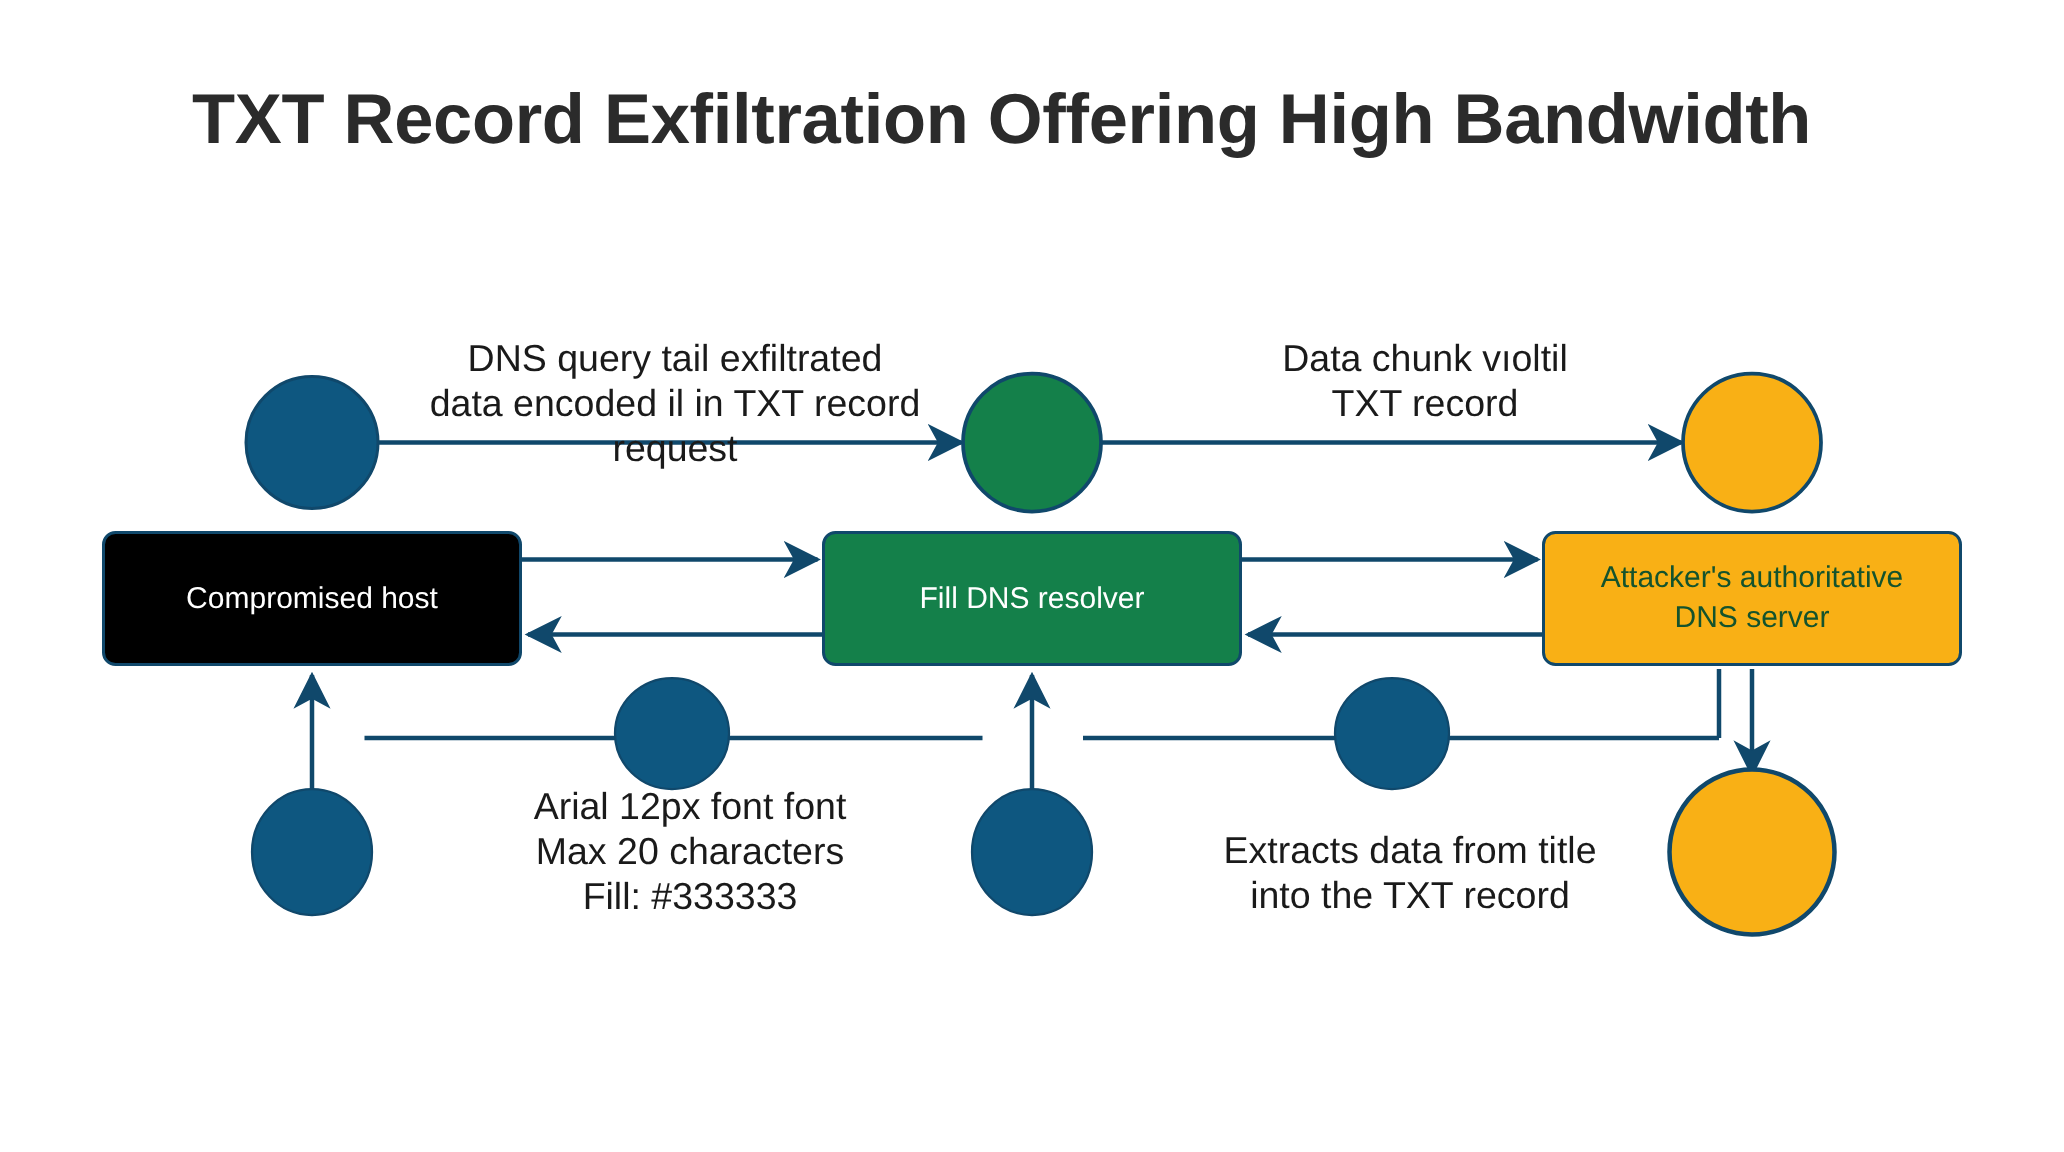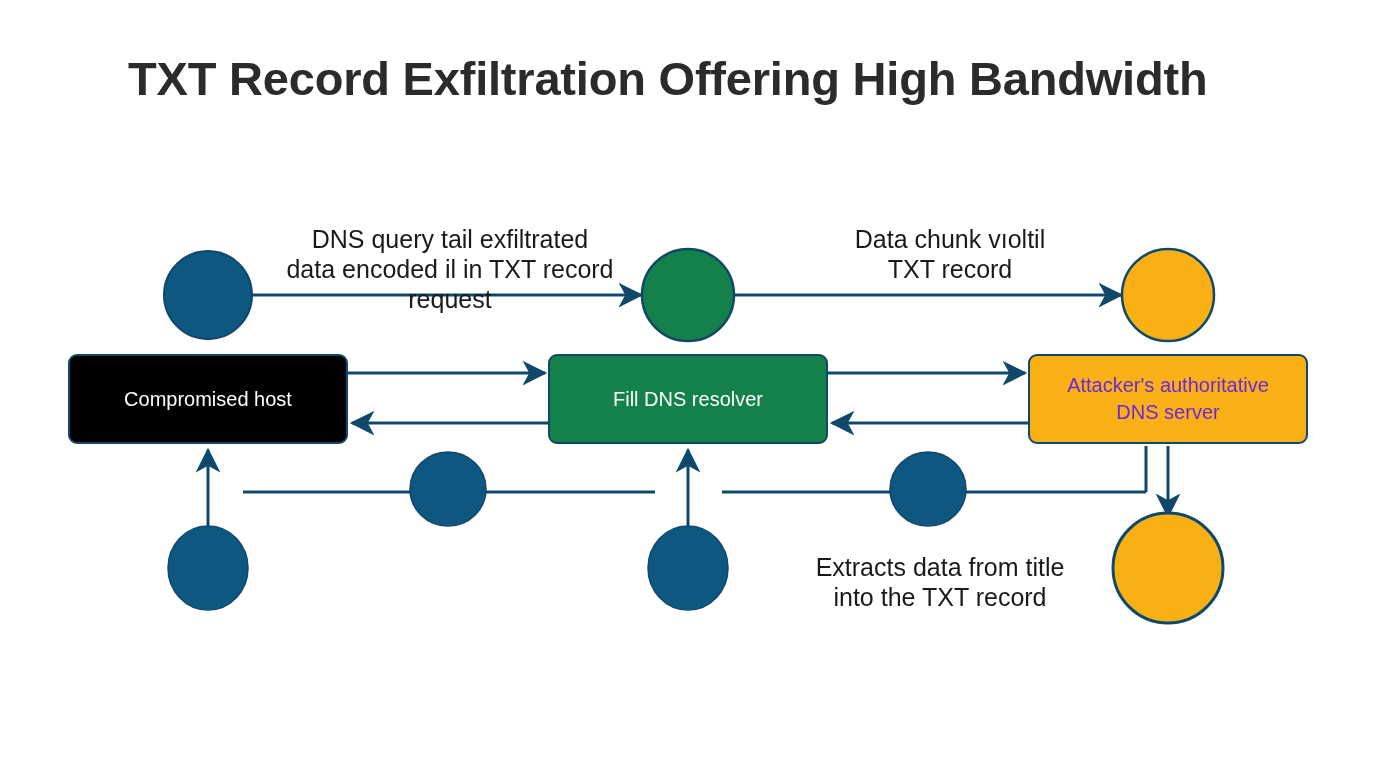--- a/index.html
+++ b/index.html
@@ -52,21 +52,21 @@
     display: flex;
     align-items: center;
     justify-content: center;
     text-align: center;
     font-size: 20px;
     line-height: 27px;
     padding: 4px 14px;
   }
   .node-box.blue   { background: #000000; color: #ffffff; }
   .node-box.green  { background: #14804a; color: #ffffff; }
-  .node-box.orange { background: #f9b015; color: #6d28d9; }
+  .node-box.orange { background: #f9b015; color: #14532d; }
 
   #node-compromised-host { left: 68px;   top: 354px; width: 280px; height: 90px; }
   #node-local-resolver   { left: 548px;  top: 354px; width: 280px; height: 90px; }
   #node-attacker-dns     { left: 1028px; top: 354px; width: 280px; height: 90px; }
   #node-attacker-dns .box-label { text-align: center; }
 
   
   .annotation {
     position: absolute;
     font-size: 25px;
@@ -143,17 +143,20 @@
     <span class="box-label">Attacker's authoritative DNS server</span>
   </div>
 
   <div id="label-dns-query" class="annotation">DNS query tail exfiltrated
 data encoded il in TXT record
 request</div>
 
   <div id="label-data-chunk" class="annotation">Data chunk vıoltil
 TXT record</div>
 
+  <div id="label-font-spec" class="annotation">Arial 12px font font
+Max 20 characters
+Fill: #333333</div>
 
   <div id="label-extracts-data" class="annotation">Extracts data from title
 into the TXT record</div>
 
 </div>
 
 </body></html>

